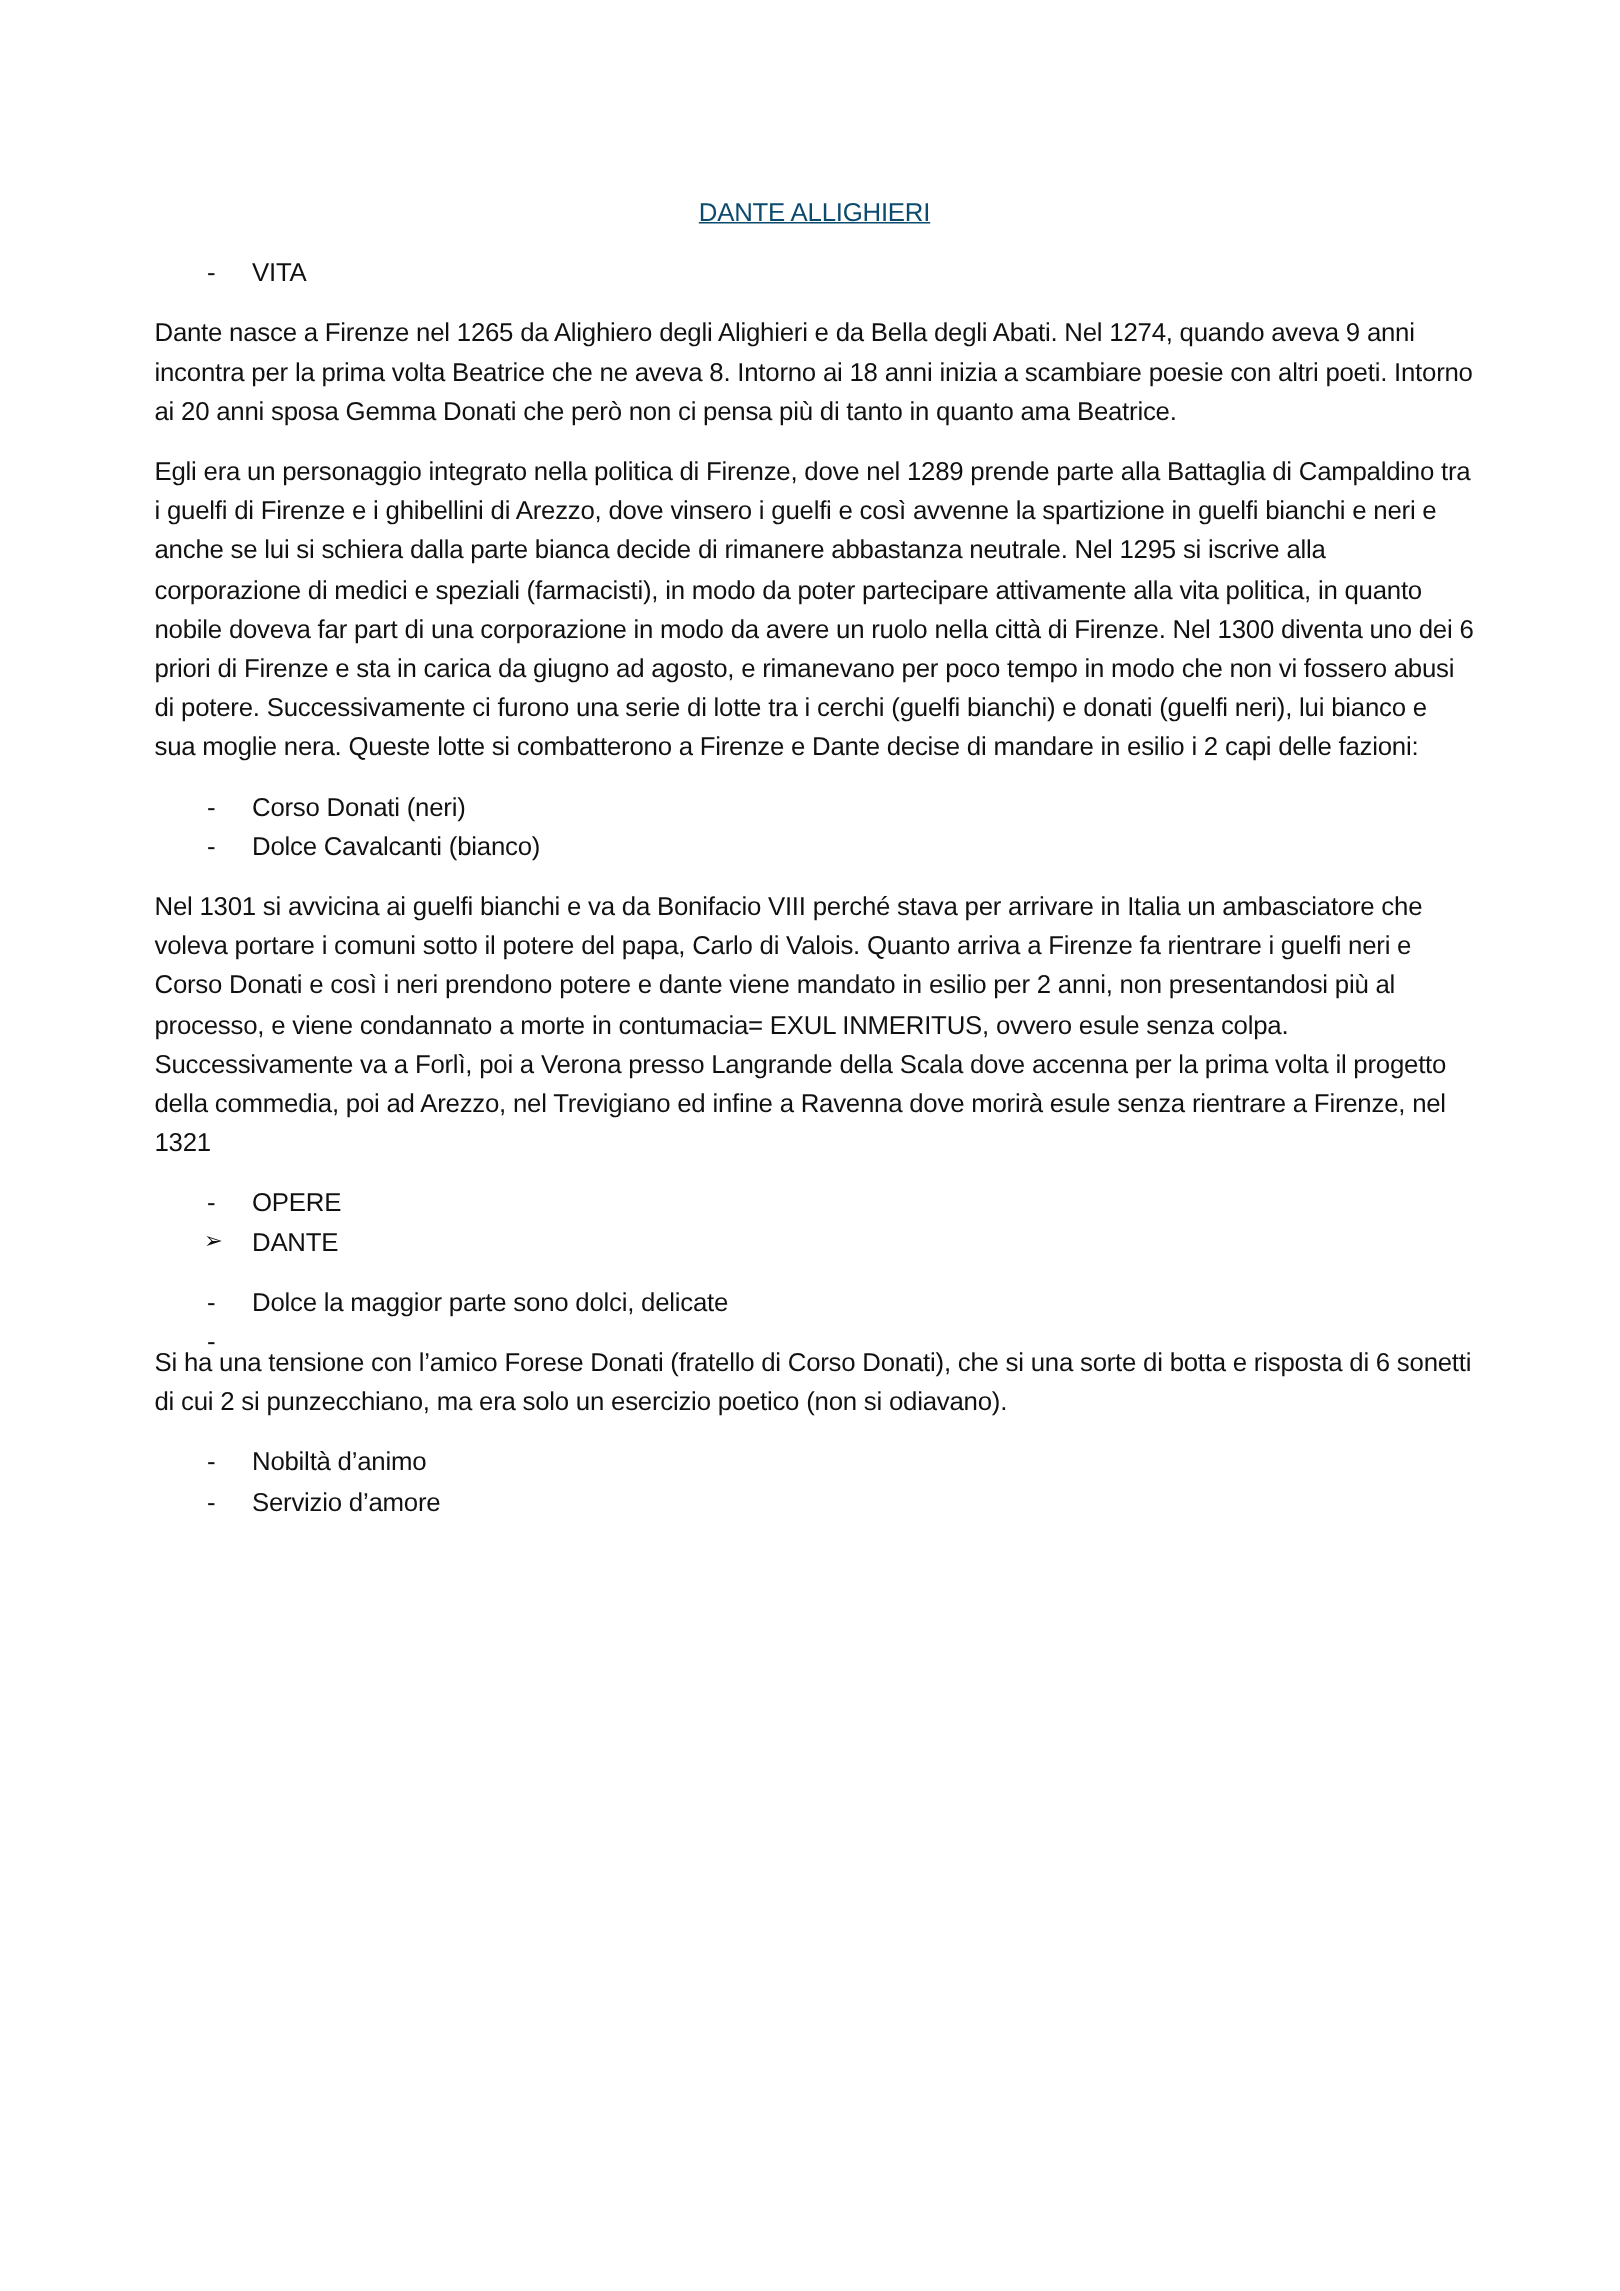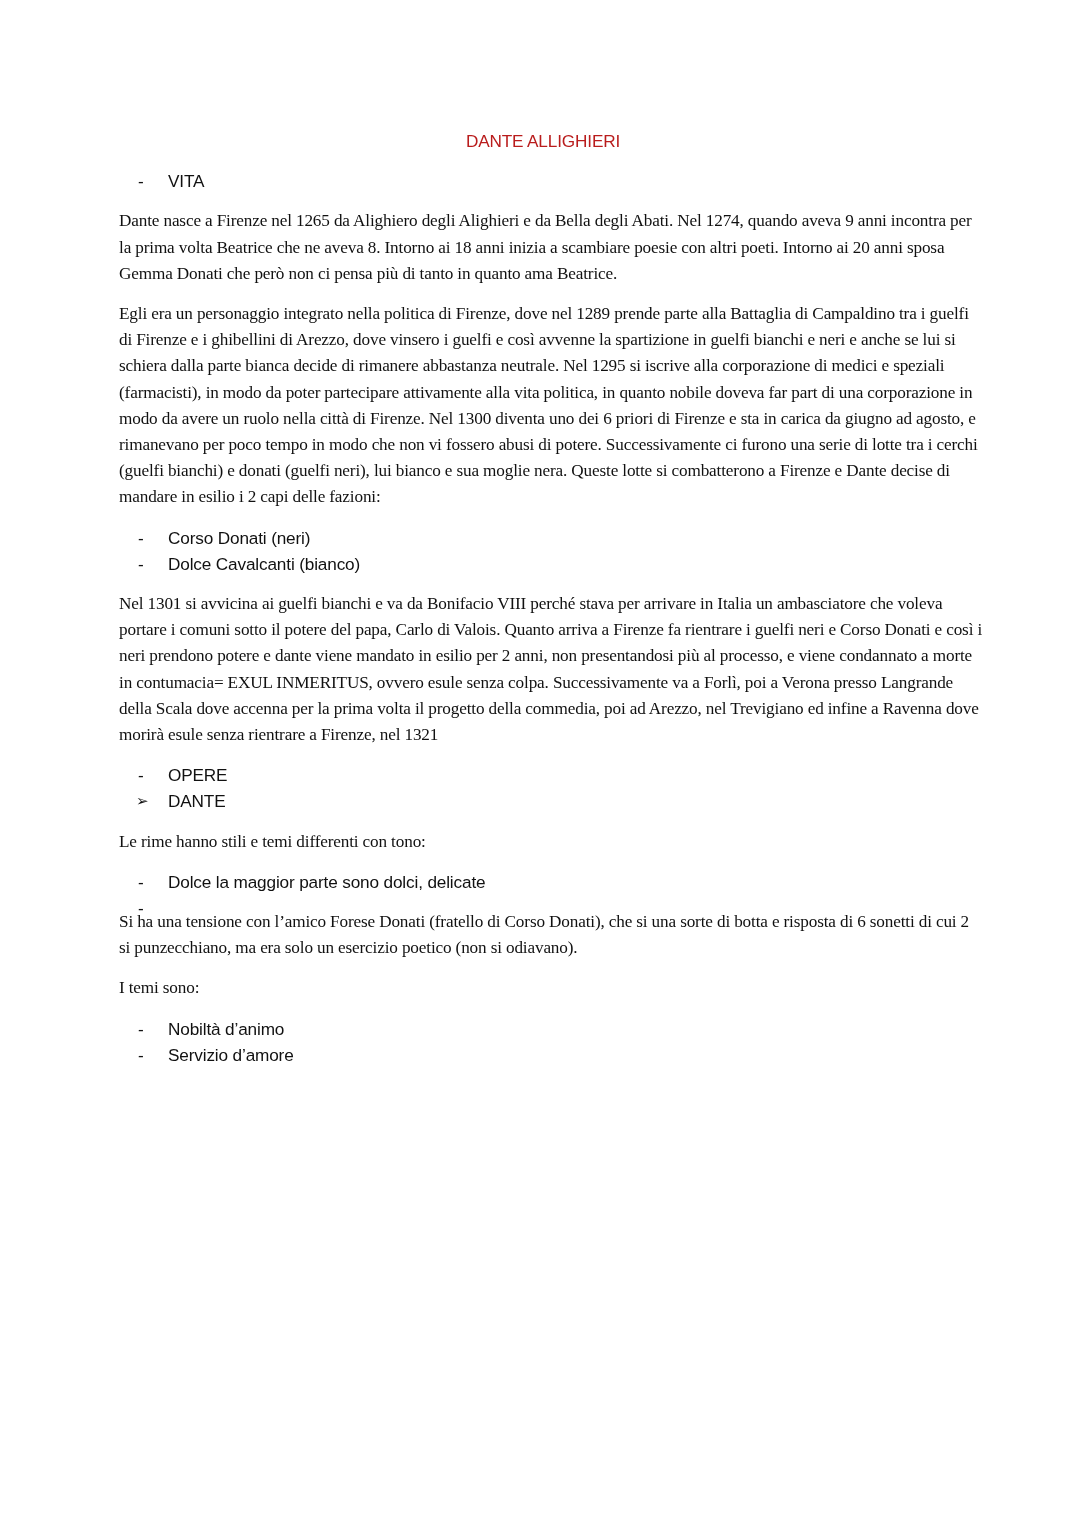--- a/index.html
+++ b/index.html
@@ -25,22 +25,21 @@
       letter-spacing: -0.15px;
     }
     .title {
       text-align: center;
       color: #e8241f;
       margin: 0 0 14px 0;
       padding-left: 0;
       font-size: 17.2px;
     }
     p {
-      margin: 0 0 14px 16px;
-      font-family: Liberation Serif, serif;
+      margin: 0 0 14px 0;
     }
     ul.list {
       list-style: none;
       margin: 0 0 14px 0;
       padding: 0;
     }
     ul.list li {
       position: relative;
       padding-left: 65px;
     }
@@ -57,21 +56,21 @@
     }
     .heading-list {
       margin-bottom: 14px;
     }
   </style>
 </head>
 <body>
 
 <div class="page">
 
-  <div class="title" style="color: #b91c1c;">DANTE ALLIGHIERI</div>
+  <div class="title" style="color: #0c4a6e; text-decoration: underline;">DANTE ALLIGHIERI</div>
 
   <ul class="list heading-list">
     <li>
       <span class="bullet">-</span>
       <span>VITA</span>
     </li>
   </ul>
 
   <p>Dante nasce a Firenze nel 1265 da Alighiero degli Alighieri e da Bella degli Abati. Nel 1274, quando aveva 9 anni incontra per la prima volta Beatrice che ne aveva 8. Intorno ai 18 anni inizia a scambiare poesie con altri poeti. Intorno ai 20 anni sposa Gemma Donati che però non ci pensa più di tanto in quanto ama Beatrice.</p>
   <p>Egli era un personaggio integrato nella politica di Firenze, dove nel 1289 prende parte alla Battaglia di Campaldino tra i guelfi di Firenze e i ghibellini di Arezzo, dove vinsero i guelfi e così avvenne la spartizione in guelfi bianchi e neri e anche se lui si schiera dalla parte bianca decide di rimanere abbastanza neutrale. Nel 1295 si iscrive alla corporazione di medici e speziali (farmacisti), in modo da poter partecipare attivamente alla vita politica, in quanto nobile doveva far part di una corporazione in modo da avere un ruolo nella città di Firenze. Nel 1300 diventa uno dei 6 priori di Firenze e sta in carica da giugno ad agosto, e rimanevano per poco tempo in modo che non vi fossero abusi di potere. Successivamente ci furono una serie di lotte tra i cerchi (guelfi bianchi) e donati (guelfi neri), lui bianco e sua moglie nera. Queste lotte si combatterono a Firenze e Dante decise di mandare in esilio i 2 capi delle fazioni:</p>
@@ -93,34 +92,32 @@
     <li>
       <span class="bullet">-</span>
       <span>OPERE</span>
     </li>
     <li>
       <span class="arrow-bullet">➢</span>
       <span>DANTE</span>
     </li>
   </ul>
 
-  <p>Le rime hanno stili e temi differenti con tono:</p>
 
   <ul class="list">
     <li>
       <span class="bullet">-</span>
       <span>Dolce la maggior parte sono dolci, delicate</span>
     </li>
     <li>
       <span class="bullet">-</span>
     </li>
   </ul>
 
   <p>Si ha una tensione con l’amico Forese Donati (fratello di Corso Donati), che si una sorte di botta e risposta di 6 sonetti di cui 2 si punzecchiano, ma era solo un esercizio poetico (non si odiavano).</p>
-  <p>I temi sono:</p>
 
   <ul class="list">
     <li>
       <span class="bullet">-</span>
       <span>Nobiltà d’animo</span>
     </li>
     <li>
       <span class="bullet">-</span>
       <span>Servizio d’amore</span>
     </li>

